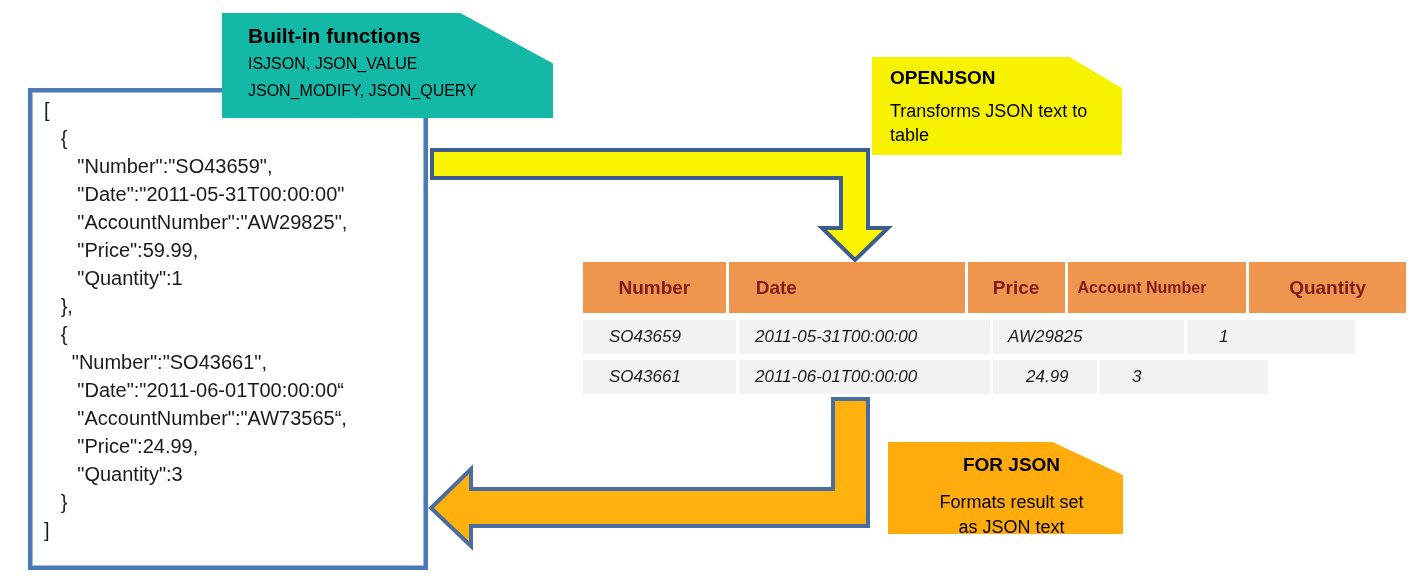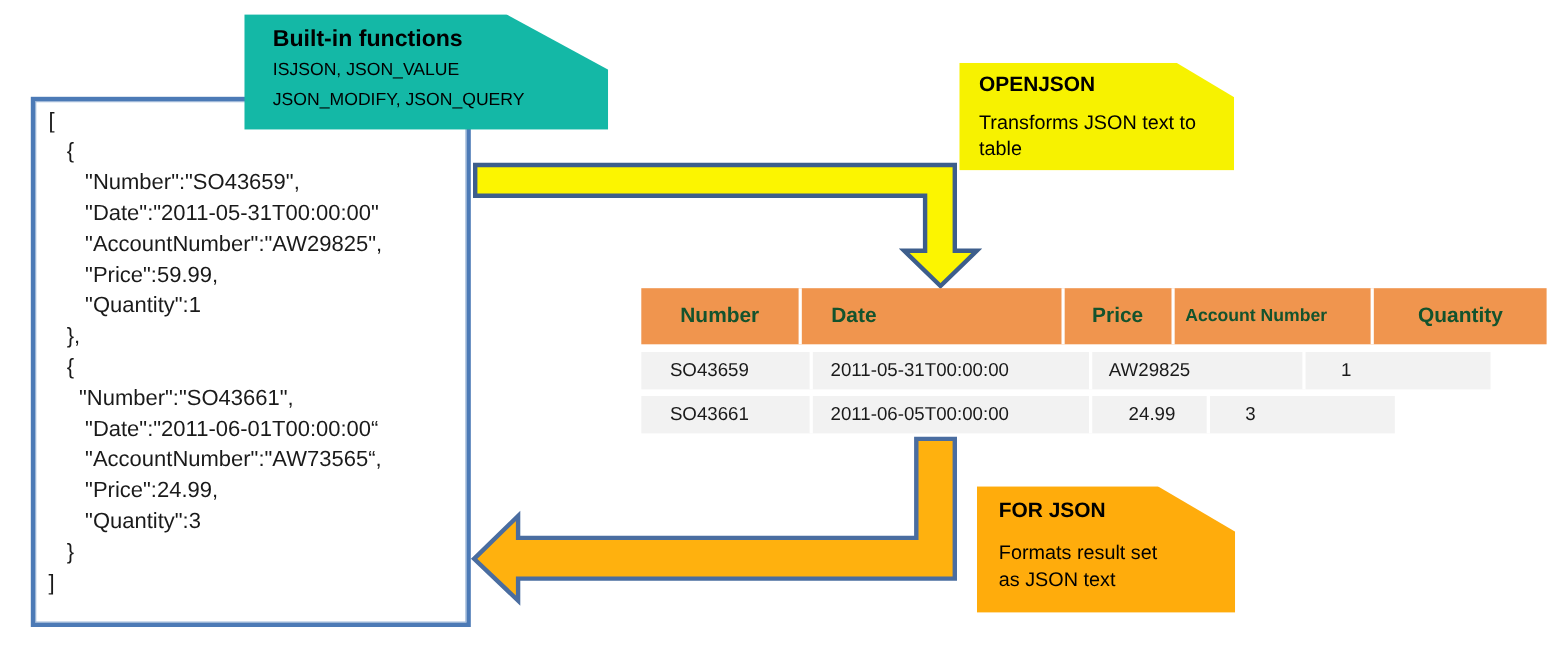--- a/index.html
+++ b/index.html
@@ -53,24 +53,25 @@
     background: #F7F200;
     clip-path: polygon(0 0, 79% 0, 100% 32%, 100% 100%, 0 100%);
     padding: 10px 12px 0 18px;
     margin-top: 47px;
   }
   .callout-openjson .title { font-size: 19px; margin-bottom: 10px; }
   .callout-openjson .body { font-size: 18px; line-height: 24px; white-space: pre-line; }
 
   .callout-forjson {
     left: 888px; top: 442px;
-    width: 235px; height: 115px;
+    width: 235px; height: 92px;
     background: #FFAC0C;
     clip-path: polygon(0 0, 70% 0, 100% 36%, 100% 100%, 0 100%);
     padding: 12px 8px 0 20px;
+    text-align: center;
   }
   .callout-forjson .title { font-size: 19px; margin-bottom: 14px; }
   .callout-forjson .body { font-size: 18px; line-height: 25px; white-space: pre-line; }
 
   
   .arrow-layer {
     position: absolute;
     left: 0; top: 0;
     width: 1409px; height: 587px;
     z-index: 2;
@@ -81,35 +82,35 @@
 
   
   .results-table {
     position: absolute;
     left: 583px; top: 262px;
     width: 823px;
     z-index: 2;
   }
   .trow { display: flex; width: 823px; }
   .trow.header { height: 51px; margin-bottom: 7px; }
-  .trow.data { height: 34px; margin-bottom: 6px; }
+  .trow.data { height: 34px; margin-bottom: 6px; font-style: italic; }
   .tcell {
     display: flex;
     align-items: center;
     border-right: 3px solid #ffffff;
   }
   .tcell:last-child { border-right: none; }
   .c0 { width: 156px; }
   .c1 { width: 254px; }
   .c2 { width: 194px; }
   .c3 { width: 107px; }
   .c4 { width: 168px; }
   .header .tcell {
     background: #F0954E;
-    color: #14532d;
+    color: #7f1d1d;
     font-weight: bold;
     font-size: 19px;
   }
   .header .c0, .header .c3, .header .c4 { justify-content: center; }
   .header .c1 { padding-left: 27px; }
   .header .c2 { padding-left: 10px; font-size: 16px; }
   .data .tcell {
     background: #F2F2F2;
     color: #1a1a1a;
     font-size: 17px;
@@ -176,19 +177,19 @@
       <div class="tcell c4">Quantity</div>
     </div>
     <div class="trow data">
       <div class="tcell c0">SO43659</div>
       <div class="tcell c1">2011-05-31T00:00:00</div>
       <div class="tcell c2">AW29825</div>
       <div class="tcell c4">1</div>
     </div>
     <div class="trow data">
       <div class="tcell c0">SO43661</div>
-      <div class="tcell c1">2011-06-05T00:00:00</div>
+      <div class="tcell c1">2011-06-01T00:00:00</div>
       <div class="tcell c3">24.99</div>
       <div class="tcell c4">3</div>
     </div>
   </div>
 
 </div>
 
 </body></html>

